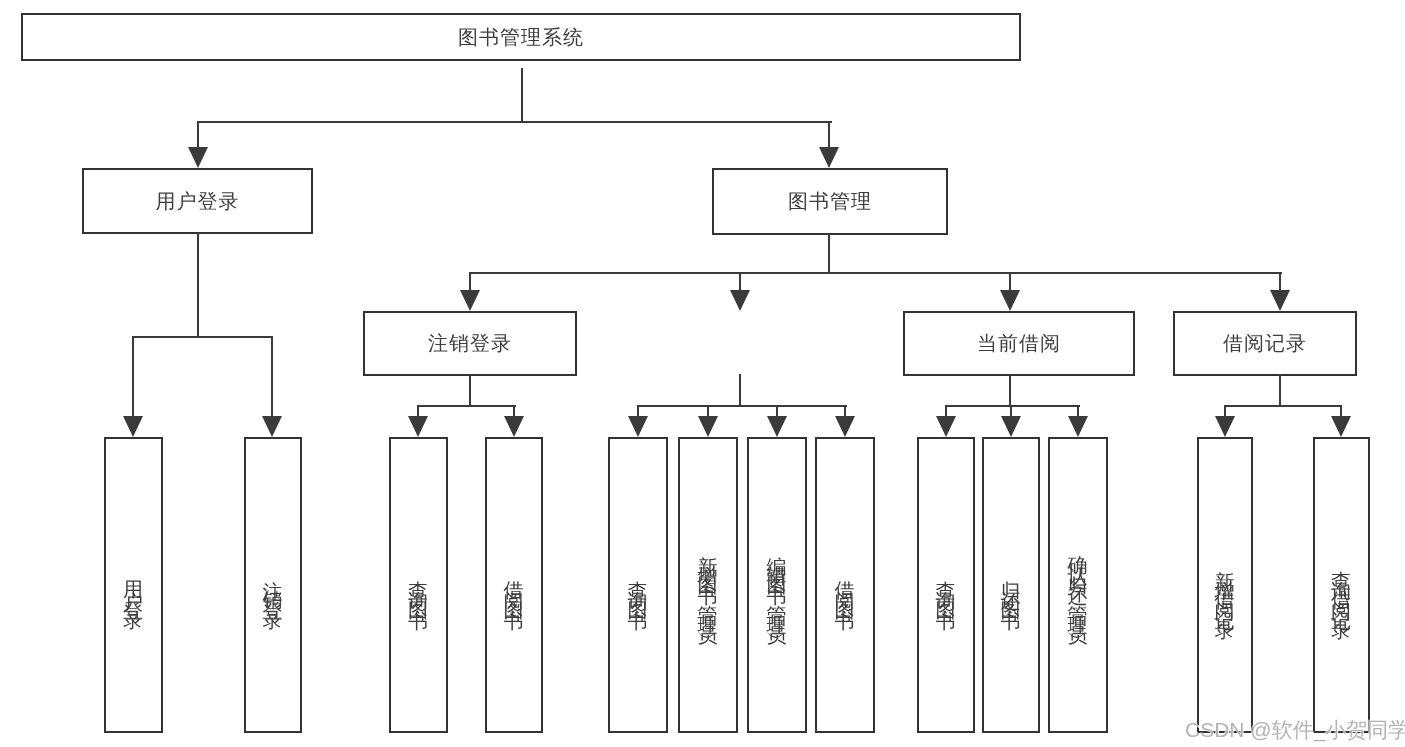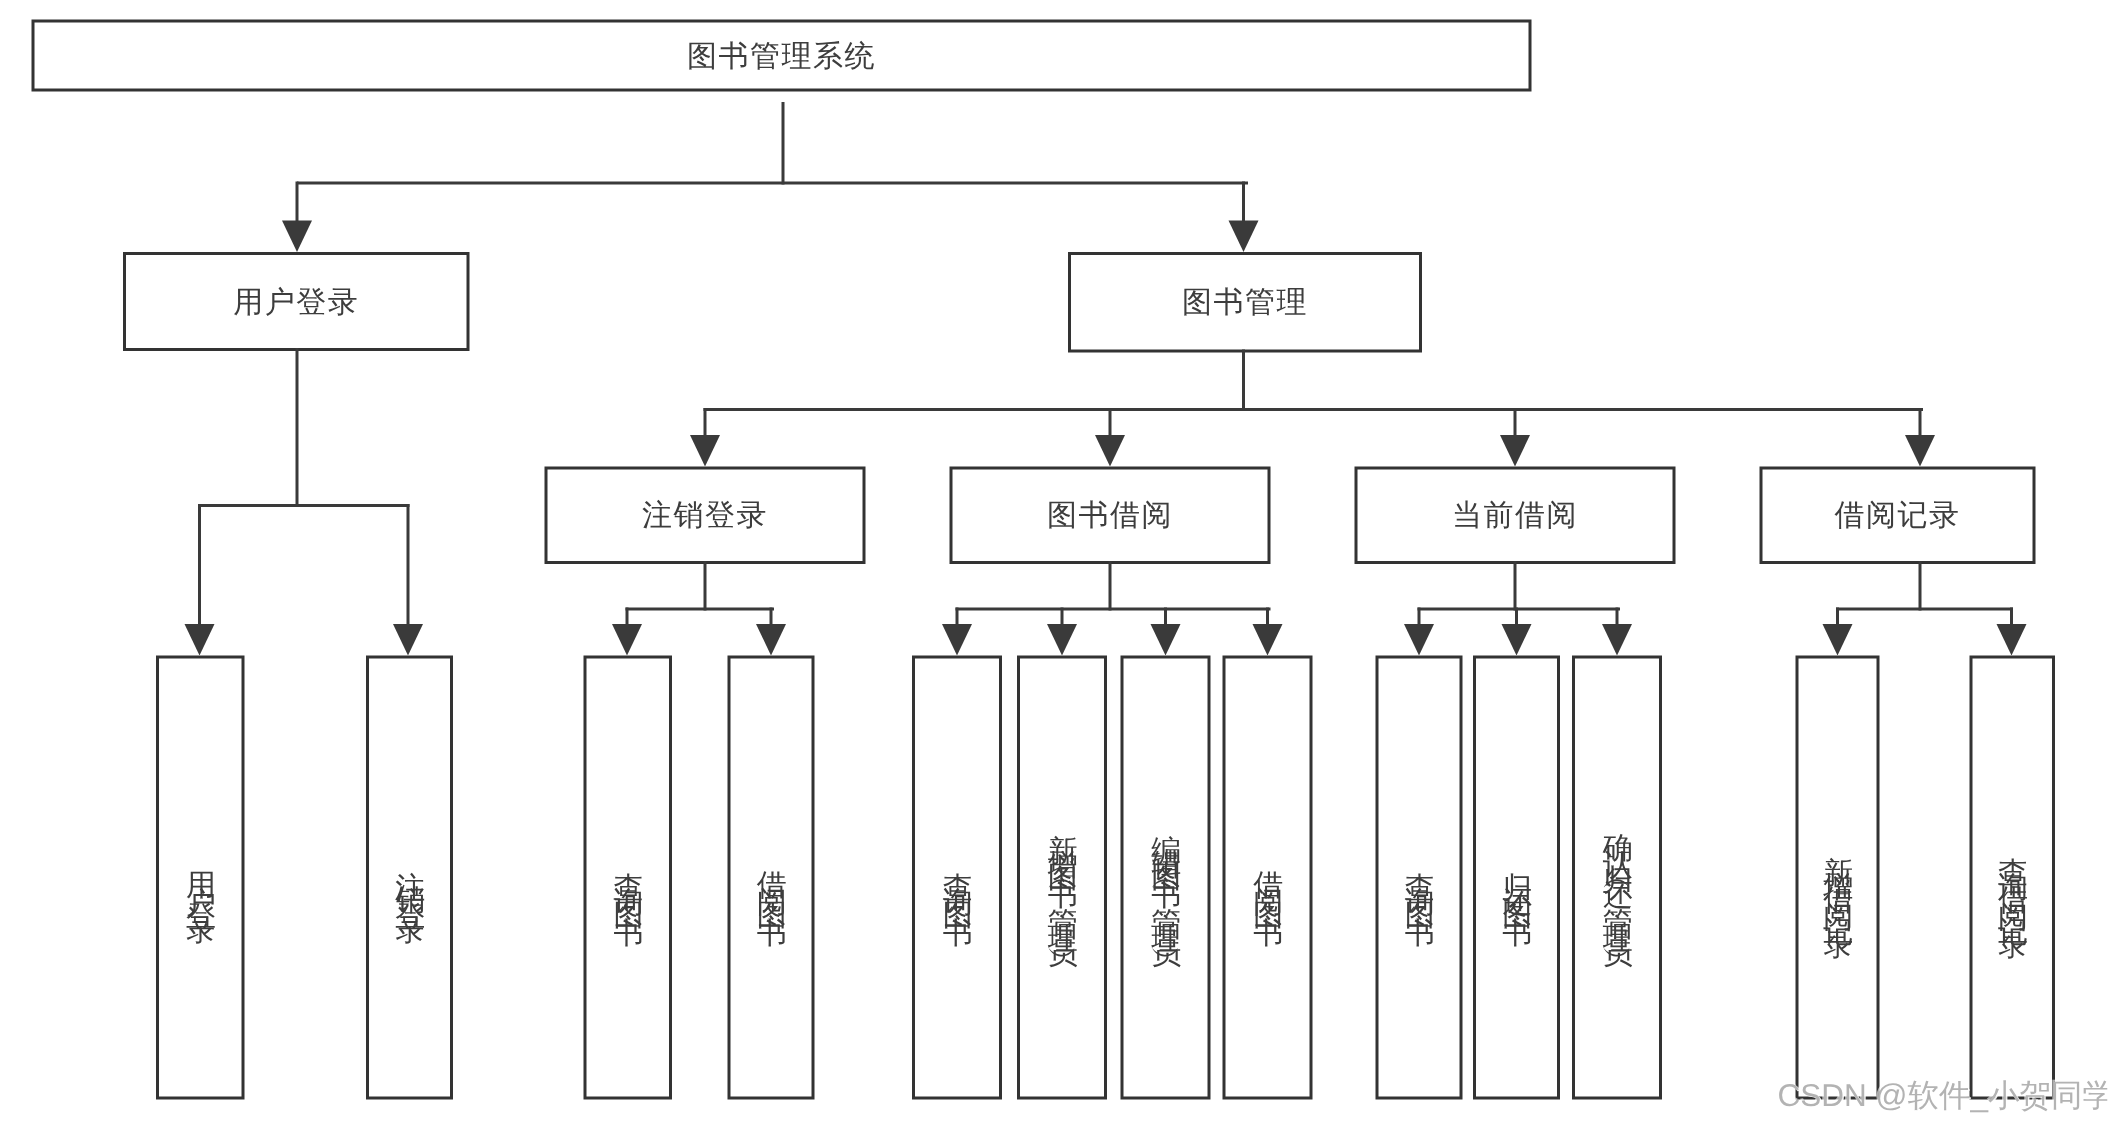--- a/index.html
+++ b/index.html
@@ -65,24 +65,21 @@
   <div class="line" style="left:739px;top:272px;width:2px;height:20px"></div>
   <div class="arrow" style="left:730px;top:290px"></div>
   <div class="line" style="left:1009px;top:272px;width:2px;height:20px"></div>
   <div class="arrow" style="left:1000px;top:290px"></div>
   <div class="line" style="left:1279px;top:272px;width:2px;height:20px"></div>
   <div class="arrow" style="left:1270px;top:290px"></div>
 
   <div class="node" style="left:363px;top:311px;width:214px;height:65px">
     <span class="lbl">注销登录</span>
   </div>
-  <div class="node" style="left:633px;top:311px;width:214px;height:65px">
-    <span class="lbl">图书借阅</span>
-  </div>
-  <div class="node" style="left:903px;top:311px;width:214px;height:65px">
+  <div class="node" style="left:903px;top:311px;width:232px;height:65px">
     <span class="lbl">当前借阅</span>
   </div>
   <div class="node" style="left:1173px;top:311px;width:184px;height:65px">
     <span class="lbl">借阅记录</span>
   </div>
 
   <div class="line" style="left:469px;top:374px;width:2px;height:33px"></div>
   <div class="line" style="left:417px;top:405px;width:99px;height:2px"></div>
   <div class="line" style="left:417px;top:405px;width:2px;height:13px"></div>
   <div class="arrow" style="left:408px;top:416px"></div>

